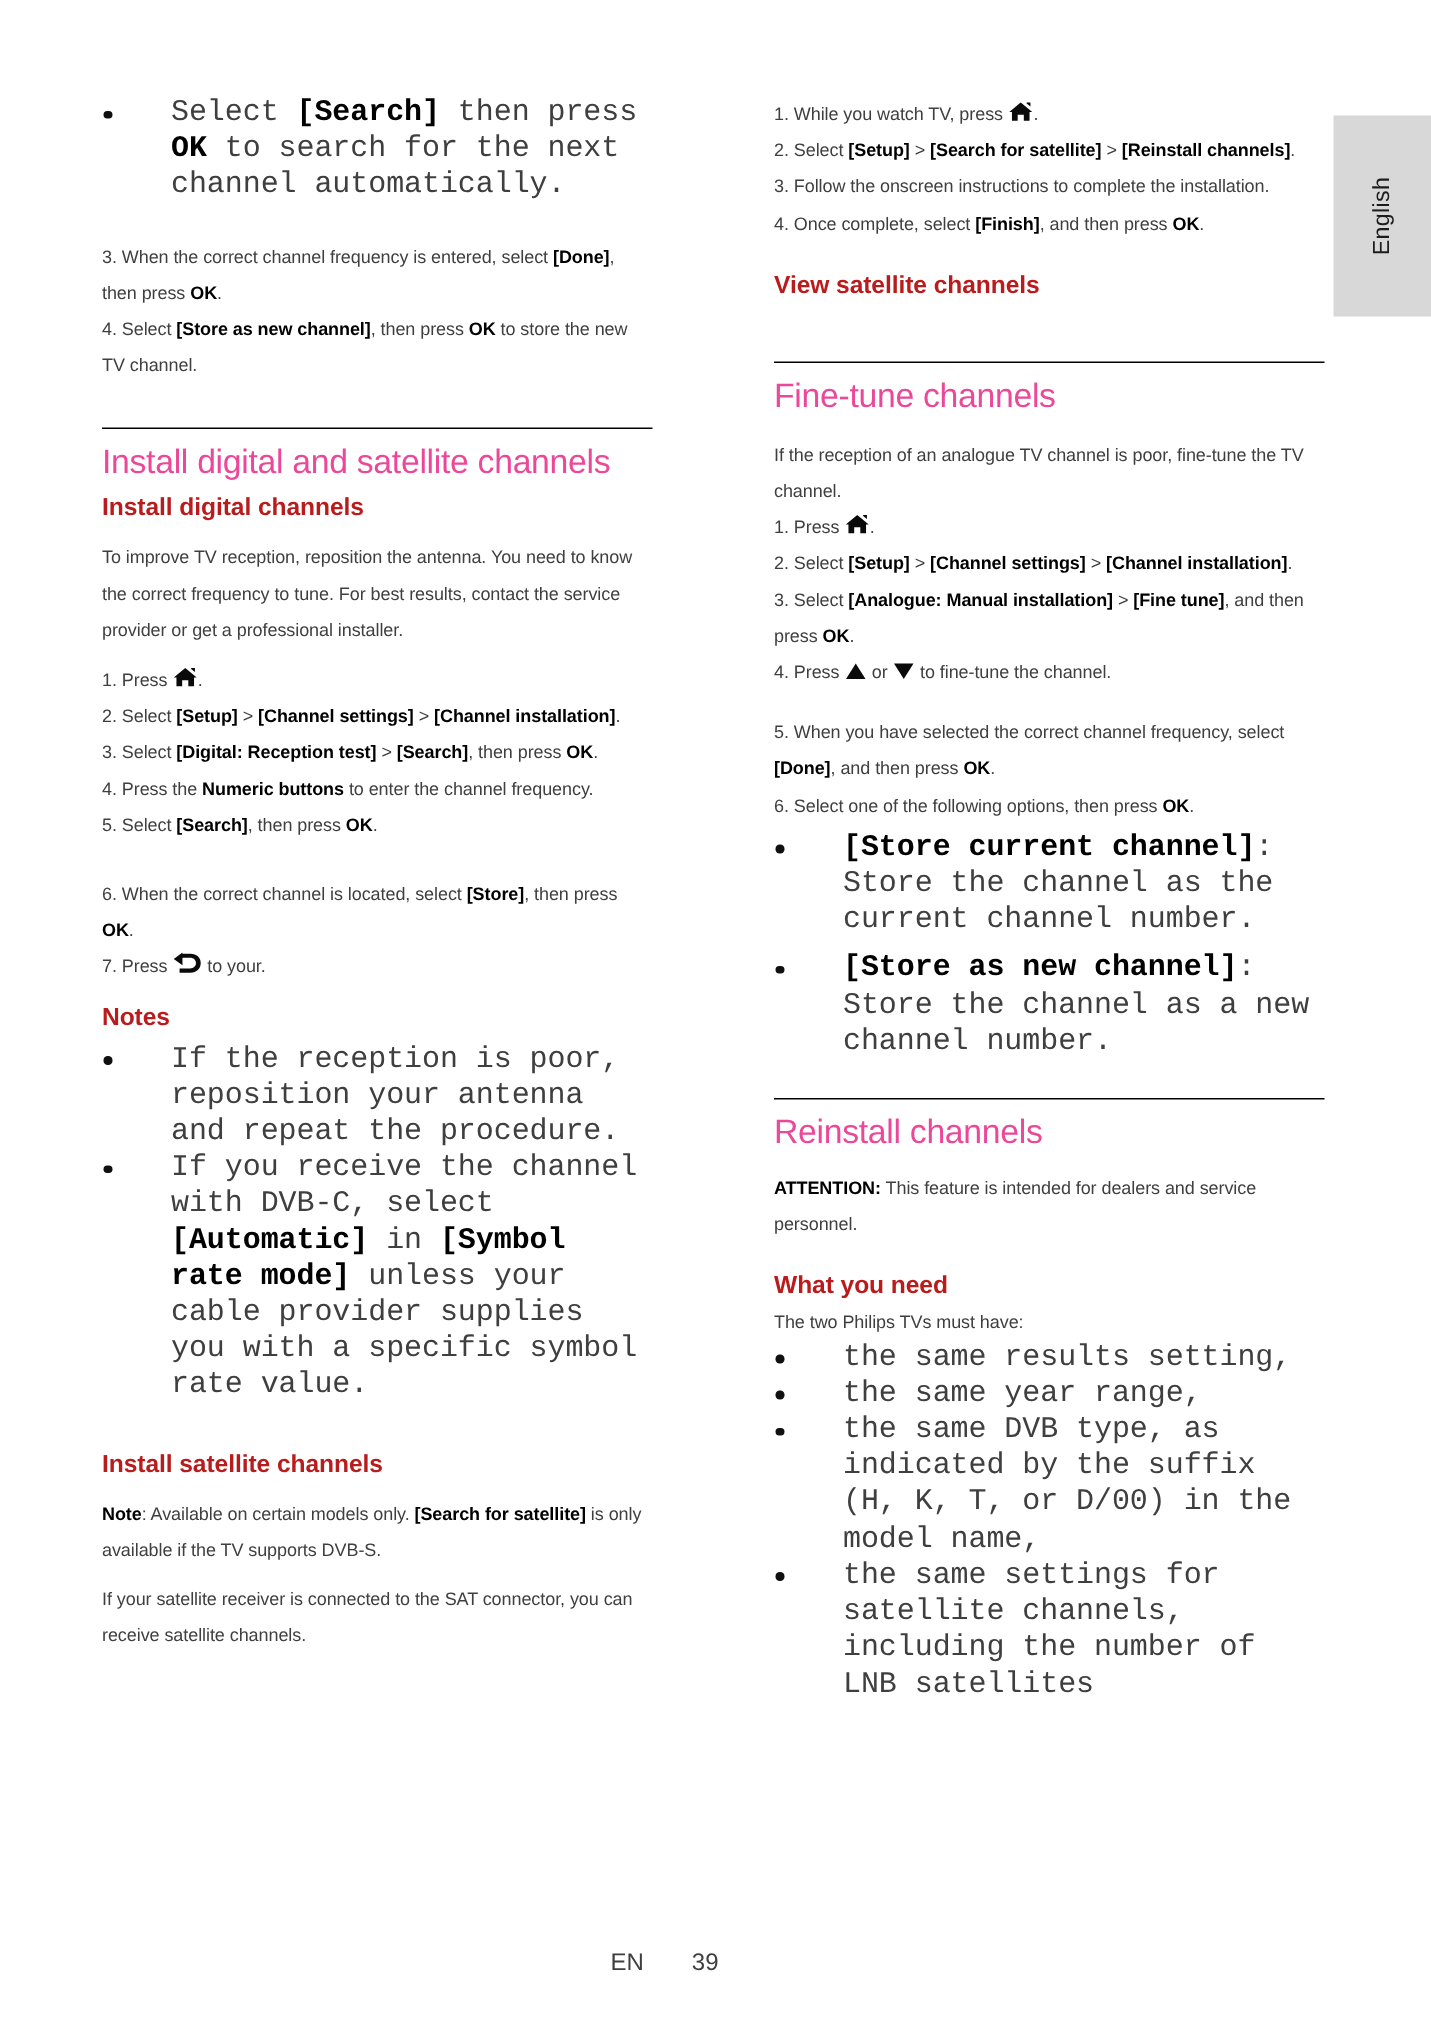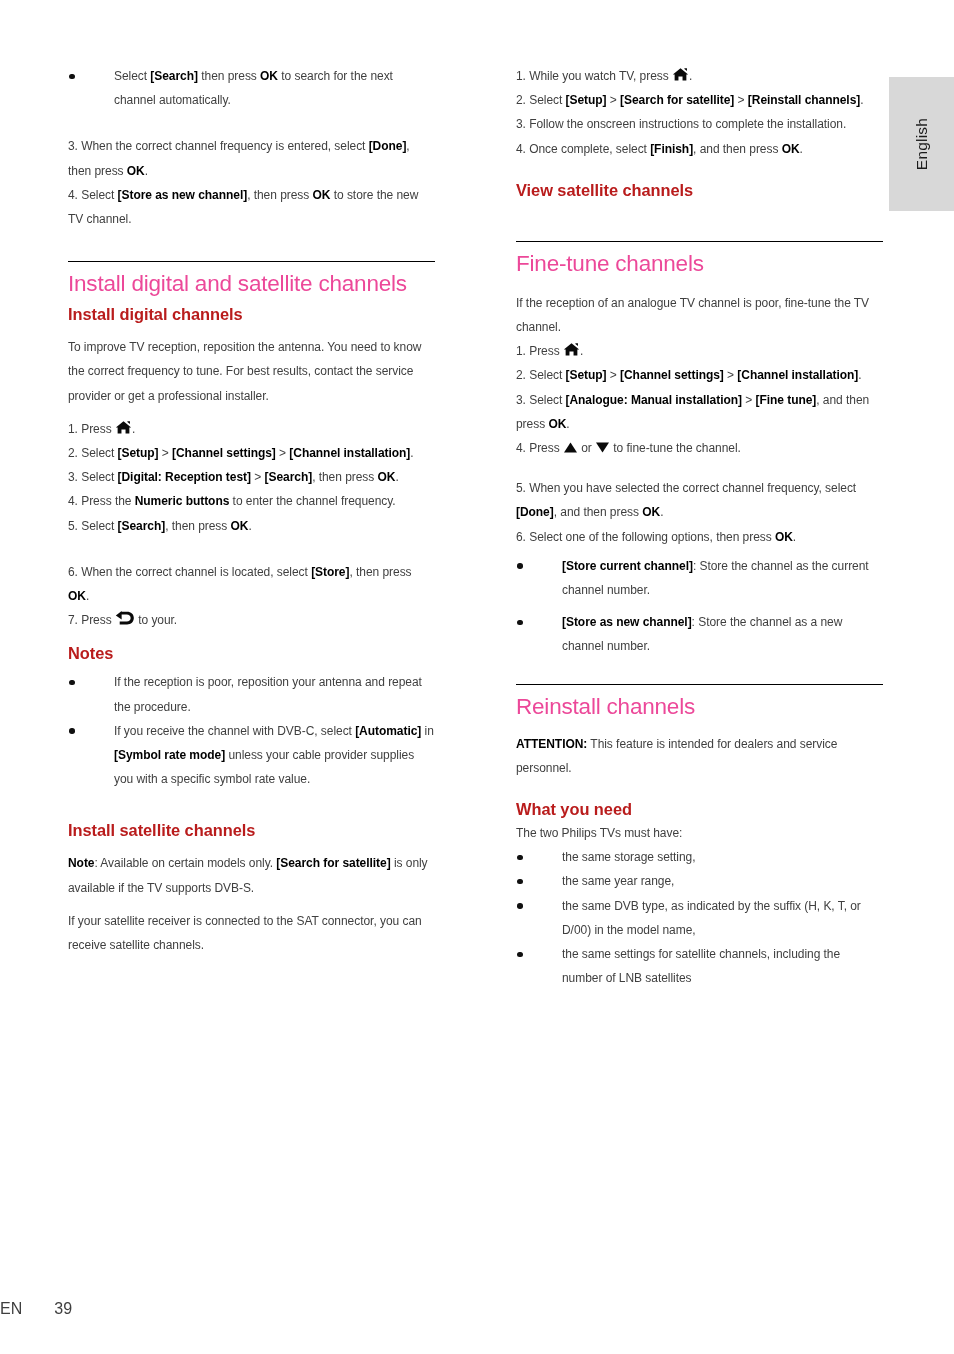--- a/index.html
+++ b/index.html
@@ -81,24 +81,25 @@
   }
 
   ul.bullets {
     margin: 0;
     padding: 0;
     list-style: none;
   }
   ul.bullets > li {
     position: relative;
     padding-left: 46px;
-    font-size: 12px;
+    font-size: 20px;
     line-height: 24.2px;
     color: #3f3f3f;
     letter-spacing: -0.05px;
+    font-family: Liberation Mono, monospace;
   }
   ul.bullets > li::before {
     content: "";
     position: absolute;
     left: 1px;
     top: 9.5px;
     width: 5.5px;
     height: 5.5px;
     border-radius: 50%;
     background: #101010;
@@ -115,21 +116,21 @@
   .ico-home svg  { width: 17px; height: 15px; }
   .ico-back svg  { width: 20px; height: 15px; }
   .ico-up svg, .ico-down svg { width: 15px; height: 13px; }
 
   
   .footer {
     position: absolute;
     left: 0;
     top: 1300px;
     width: 954px;
-    text-align: left;
+    text-align: center;
     padding-right: 68px;
     box-sizing: border-box;
     font-size: 16px;
     color: #3f3f3f;
   }
   .footer .f-en  { display: inline-block; }
   .footer .f-num { display: inline-block; margin-left: 32px; }
 </style>
 </head>
 <body>
@@ -289,21 +290,21 @@
     <div class="gap-sm"></div>
 
 
     <div style="height:8px"></div>
 
     <h2 class="h-sub">What you need</h2>
 
     <p class="para">The two Philips TVs must have:</p>
 
     <ul class="bullets">
-      <li><span>the same storage setting,</span></li>
+      <li><span>the same results setting,</span></li>
       <li><span>the same year range,</span></li>
       <li><span>the same DVB type, as indicated by the suffix (H, K, T, or D/00) in the model name,</span></li>
       <li><span>the same settings for satellite channels, including the number of LNB satellites</span></li>
     </ul>
 
   </div>
 
   <div class="footer">
     <span class="f-en">EN</span><span class="f-num">39</span>
   </div>

